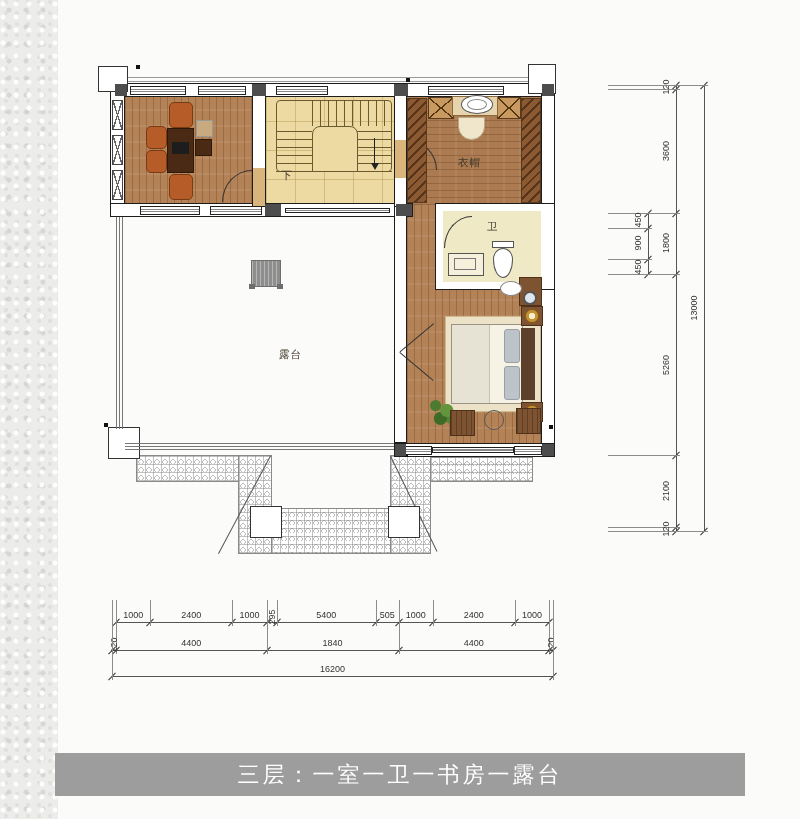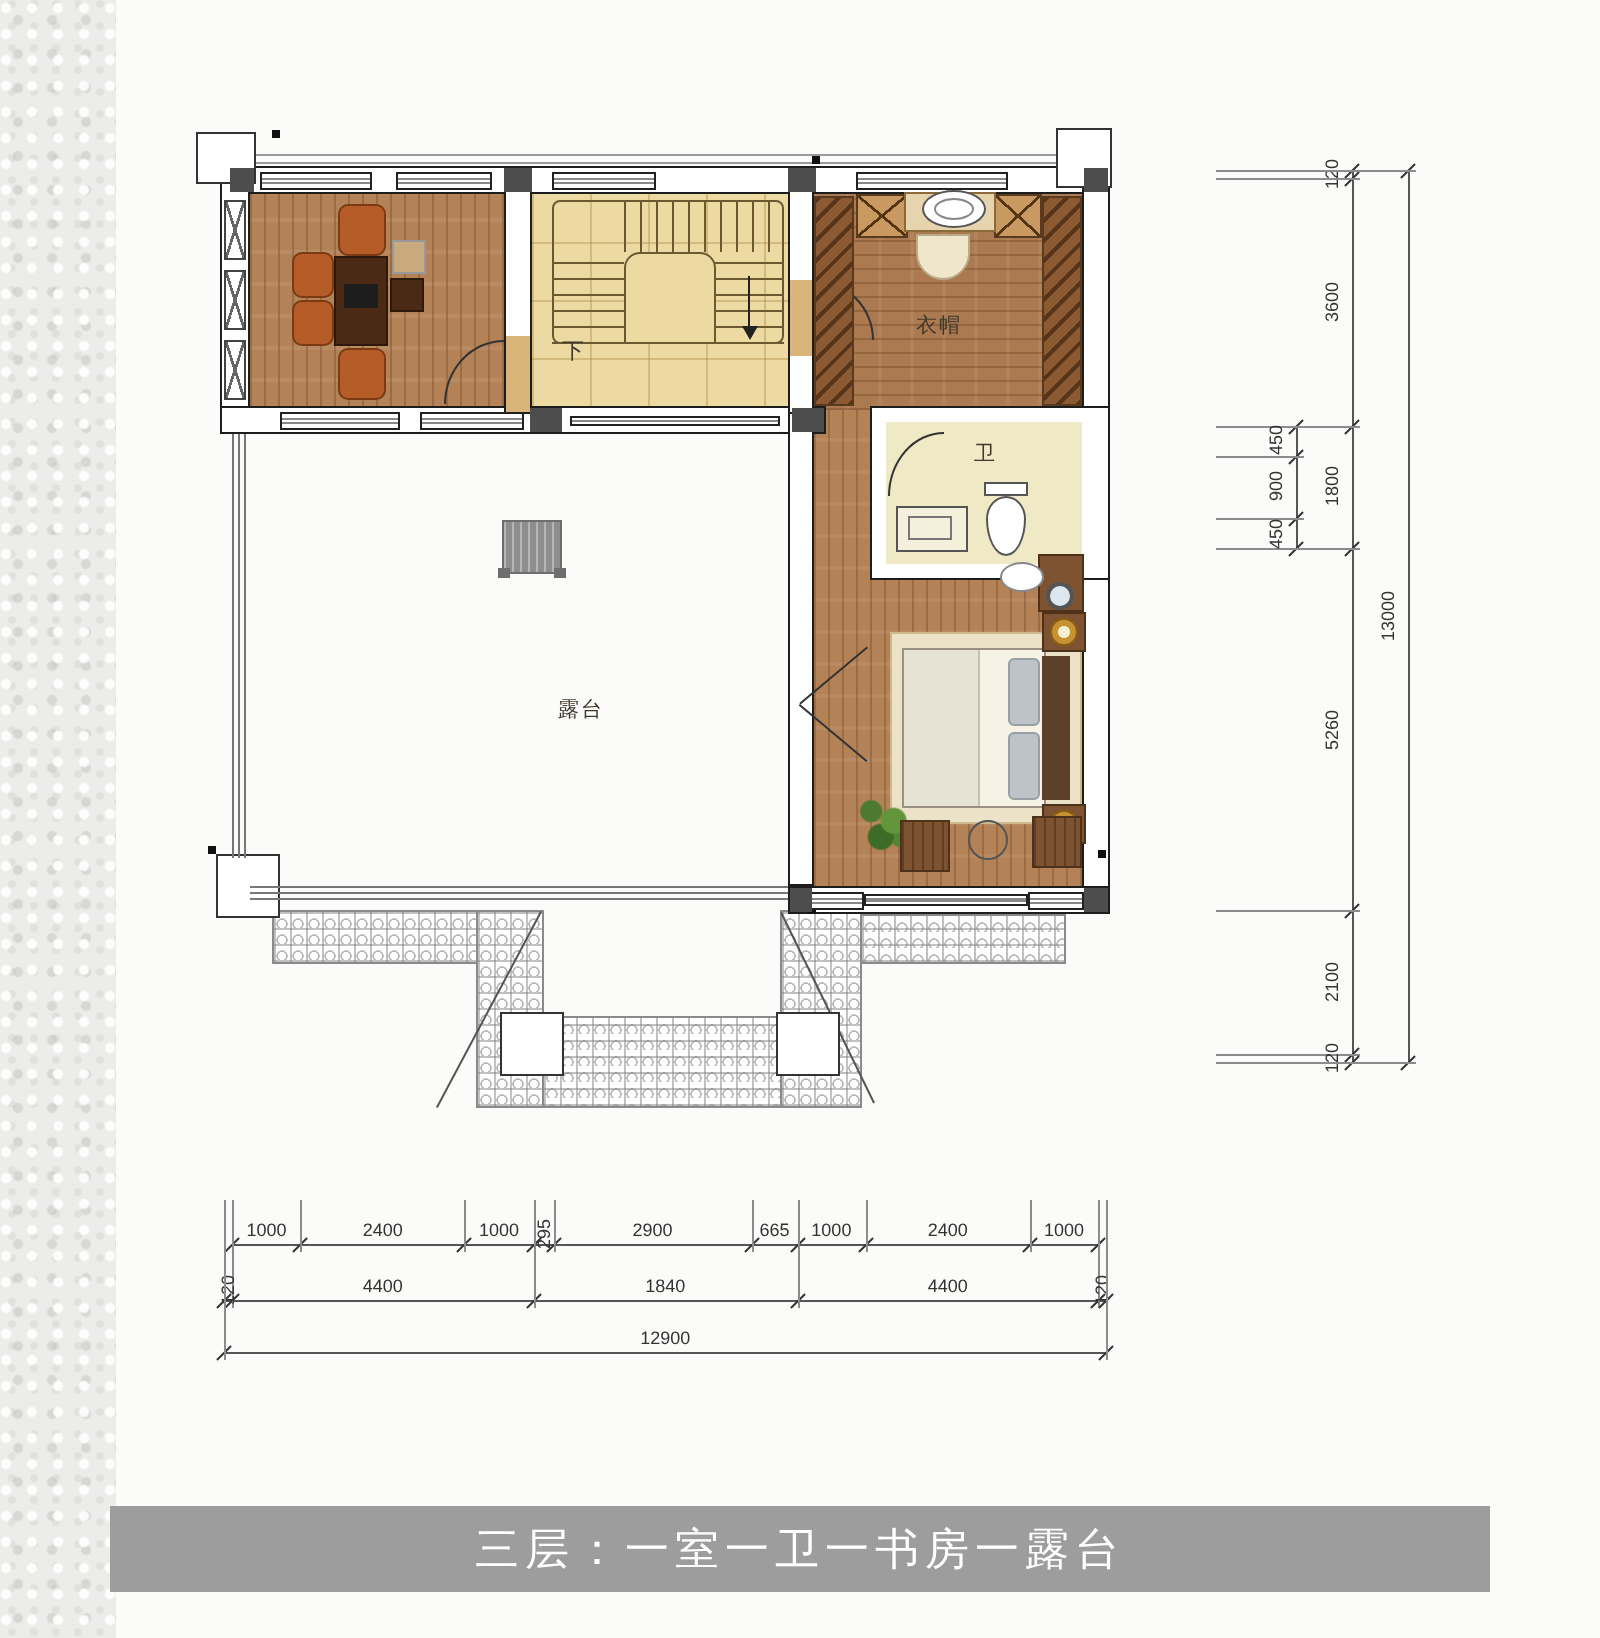--- a/index.html
+++ b/index.html
@@ -218,22 +218,22 @@
       <div class="abs dim-tick" style="left: 427.796px; top: 622px;"></div>
       <div class="abs dim-ext" style="left: 432.796px; top: 600px; width: 1px; height: 26px;"></div>
       <div class="abs dim-tick" style="left: 509.876px; top: 622px;"></div>
       <div class="abs dim-ext" style="left: 514.876px; top: 600px; width: 1px; height: 26px;"></div>
       <div class="abs dim-tick" style="left: 544.076px; top: 622px;"></div>
       <div class="abs dim-ext" style="left: 549.076px; top: 600px; width: 1px; height: 26px;"></div>
       <div class="abs dim-label" style="left: 103.204px; top: 610px; width: 60px;">1000</div>
       <div class="abs dim-label" style="left: 161.344px; top: 610px; width: 60px;">2400</div>
       <div class="abs dim-label" style="left: 219.484px; top: 610px; width: 60px;">1000</div>
       <div class="abs dim-label" style="left: 241.629px; top: 612px; width: 60px; transform: rotate(-90deg);">295</div>
-      <div class="abs dim-label" style="left: 296.263px; top: 610px; width: 60px;">2900</div>
-      <div class="abs dim-label" style="left: 357.224px; top: 610px; width: 60px;">665</div>
+      <div class="abs dim-label" style="left: 296.263px; top: 610px; width: 60px;">5400</div>
+      <div class="abs dim-label" style="left: 357.224px; top: 610px; width: 60px;">505</div>
       <div class="abs dim-label" style="left: 385.696px; top: 610px; width: 60px;">1000</div>
       <div class="abs dim-label" style="left: 443.836px; top: 610px; width: 60px;">2400</div>
       <div class="abs dim-label" style="left: 501.976px; top: 610px; width: 60px;">1000</div>
       <div class="abs dim-line" style="left: 112px; top: 650px; width: 441.18px; height: 1px;"></div>
       <div class="abs dim-tick" style="left: 107px; top: 650px;"></div>
       <div class="abs dim-ext" style="left: 112px; top: 600px; width: 1px; height: 54px;"></div>
       <div class="abs dim-tick" style="left: 111.104px; top: 650px;"></div>
       <div class="abs dim-ext" style="left: 116.104px; top: 600px; width: 1px; height: 54px;"></div>
       <div class="abs dim-tick" style="left: 261.584px; top: 650px;"></div>
       <div class="abs dim-ext" style="left: 266.584px; top: 600px; width: 1px; height: 54px;"></div>
@@ -246,21 +246,21 @@
       <div class="abs dim-label" style="left: 84.052px; top: 640px; width: 60px; transform: rotate(-90deg);">120</div>
       <div class="abs dim-label" style="left: 161.344px; top: 638px; width: 60px;">4400</div>
       <div class="abs dim-label" style="left: 302.59px; top: 638px; width: 60px;">1840</div>
       <div class="abs dim-label" style="left: 443.836px; top: 638px; width: 60px;">4400</div>
       <div class="abs dim-label" style="left: 521.128px; top: 640px; width: 60px; transform: rotate(-90deg);">120</div>
       <div class="abs dim-line" style="left: 112px; top: 676px; width: 441.18px; height: 1px;"></div>
       <div class="abs dim-tick" style="left: 107px; top: 676px;"></div>
       <div class="abs dim-ext" style="left: 112px; top: 600px; width: 1px; height: 80px;"></div>
       <div class="abs dim-tick" style="left: 548.18px; top: 676px;"></div>
       <div class="abs dim-ext" style="left: 553.18px; top: 600px; width: 1px; height: 80px;"></div>
-      <div class="abs dim-label" style="left: 302.59px; top: 664px; width: 60px;">12900</div>
+      <div class="abs dim-label" style="left: 302.59px; top: 664px; width: 60px;">16200</div>
       <div class="abs dim-line" style="left: 676px; top: 85px; width: 1px; height: 445.9px;"></div>
       <div class="abs dim-tick" style="left: 671px; top: 85px;"></div>
       <div class="abs dim-ext" style="left: 608px; top: 85px; width: 72px; height: 1px;"></div>
       <div class="abs dim-tick" style="left: 671px; top: 89.116px;"></div>
       <div class="abs dim-ext" style="left: 608px; top: 89.116px; width: 72px; height: 1px;"></div>
       <div class="abs dim-tick" style="left: 671px; top: 212.596px;"></div>
       <div class="abs dim-ext" style="left: 608px; top: 212.596px; width: 72px; height: 1px;"></div>
       <div class="abs dim-tick" style="left: 671px; top: 274.336px;"></div>
       <div class="abs dim-ext" style="left: 608px; top: 274.336px; width: 72px; height: 1px;"></div>
       <div class="abs dim-tick" style="left: 671px; top: 454.754px;"></div>

